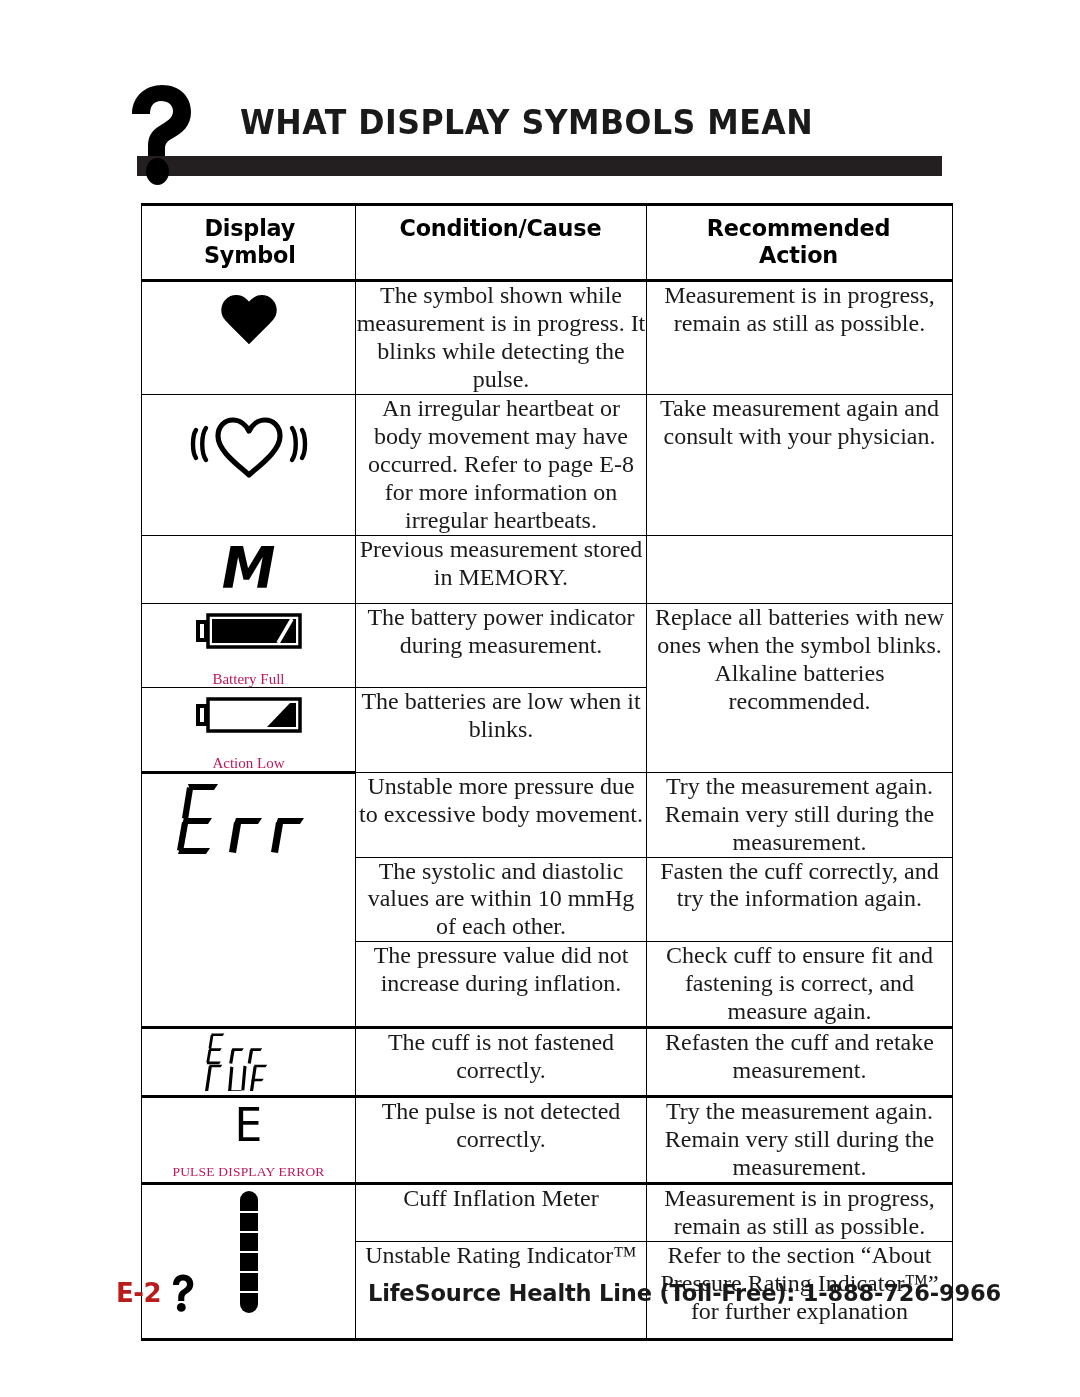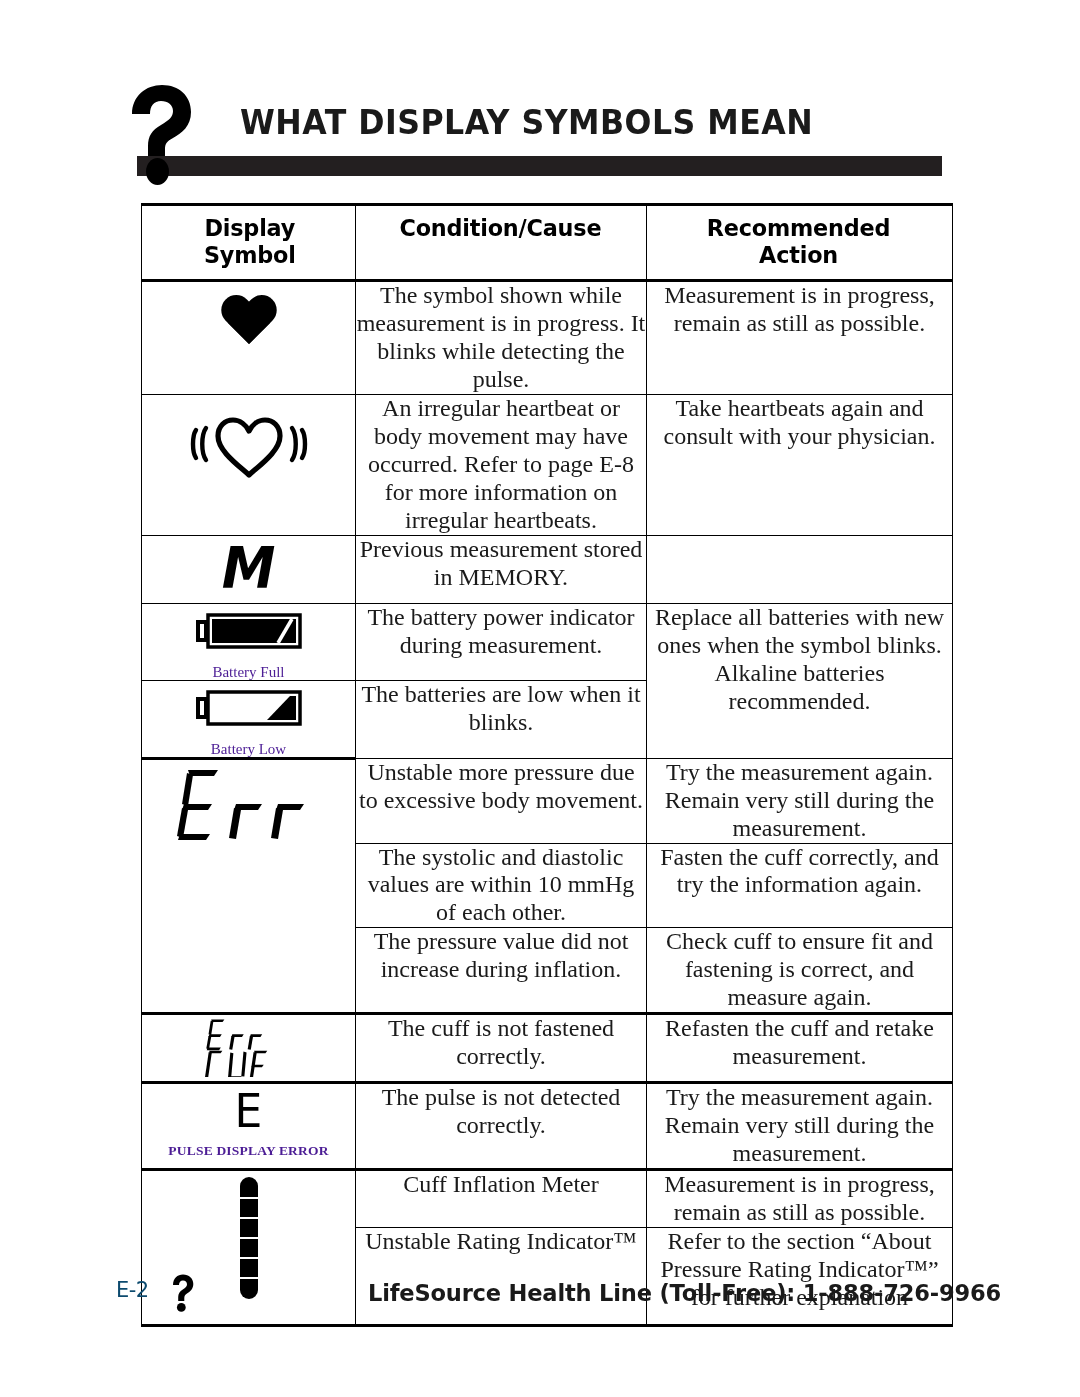--- a/index.html
+++ b/index.html
@@ -108,27 +108,26 @@
 
   
   .sym {
     text-align: center;
     vertical-align: middle;
   }
   .sym-caption {
     font-family: "Liberation Serif", serif;
     font-size: 15px;
     line-height: 1;
-    color: #4c1d95;
-    margin-top: 10px;
+    color: #be185d;
+    margin-top: 17px;
   }
   .sym-caption.small {
     font-size: 13.5px;
     letter-spacing: 0.2px;
-    font-weight: bold;
   }
   .thick-bot  { border-bottom-width: 3px !important; }
 
   
   .heart-filled {
     display: inline-block;
     width: 60px; height: 56px;
     position: relative;
     margin: 14px 0 12px 0;
   }
@@ -190,23 +189,23 @@
 
   
   .cuff-bar { display:inline-block; line-height:0; padding: 6px 0; }
 
   
   #footer { position: absolute; left: 0; top: 1272px; width: 1080px; height: 60px; }
   #footer-page {
     position: absolute;
     left: 116px; top: 6px;
     font-family: "DejaVu Sans", sans-serif;
-    font-weight: normal;
-    font-size: 21px;
-    color: #0c4a6e;
+    font-weight: bold;
+    font-size: 26px;
+    color: #b91c1c;
     letter-spacing: -0.5px;
   }
   #footer-qmark { position: absolute; left: 172px; top: 2px; width: 22px; height: 38px; }
   #footer-phone {
     position: absolute;
     left: 368px; top: 7px;
     font-family: "DejaVu Sans", sans-serif;
     font-weight: bold;
     font-size: 23.5px;
     letter-spacing: -0.2px;
@@ -284,21 +283,21 @@
           <path d="M6 23 C2 29, 2 45, 6 51" fill="none" stroke="#000" stroke-width="4.4" stroke-linecap="round"></path>
           <path d="M102 21 C107 28, 107 46, 102 53" fill="none" stroke="#000" stroke-width="4.4" stroke-linecap="round"></path>
           <path d="M112 23 C116 29, 116 45, 112 51" fill="none" stroke="#000" stroke-width="4.4" stroke-linecap="round"></path>
         </svg>
       </span>
     </td>
     <td class="txt">
       <p>An irregular heartbeat or body movement may have occurred. Refer to page E-8 for more information on irregular heartbeats.</p>
     </td>
     <td class="txt">
-      <p>Take heartbeats again and consult with your physician.</p>
+      <p>Take measurement again and consult with your physician.</p>
     </td>
   </tr>
 
   <tr>
     <td class="sym">
       <span class="memory-m">M</span>
     </td>
     <td class="txt">
       <p>Previous measurement stored in MEMORY.</p>
     </td>
@@ -329,21 +328,21 @@
 
   <tr>
     <td class="sym thick-bot">
       <span class="batt-wrap">
         <svg width="110" height="40" viewBox="0 0 110 40" xmlns="http://www.w3.org/2000/svg">
           <path d="M4 11 L12 11 L12 29 L4 29 Z M4 11 L4 29" fill="none" stroke="#000" stroke-width="4"></path>
           <rect x="14" y="4" width="92" height="32" fill="none" stroke="#000" stroke-width="3.5"></rect>
           <path d="M102 8 L102 32 L73 32 L96 8 Z" fill="#000"></path>
         </svg>
       </span>
-      <div class="sym-caption">Battery Low</div>
+      <div class="sym-caption">Action Low</div>
     </td>
     <td class="txt">
       <p>The batteries are low when it blinks.</p>
     </td>
   </tr>
 
   <tr>
     <td class="sym thick-bot" rowspan="3">
       <span class="seg-wrap">
         <svg width="150" height="86" viewBox="0 0 150 86" xmlns="http://www.w3.org/2000/svg">

